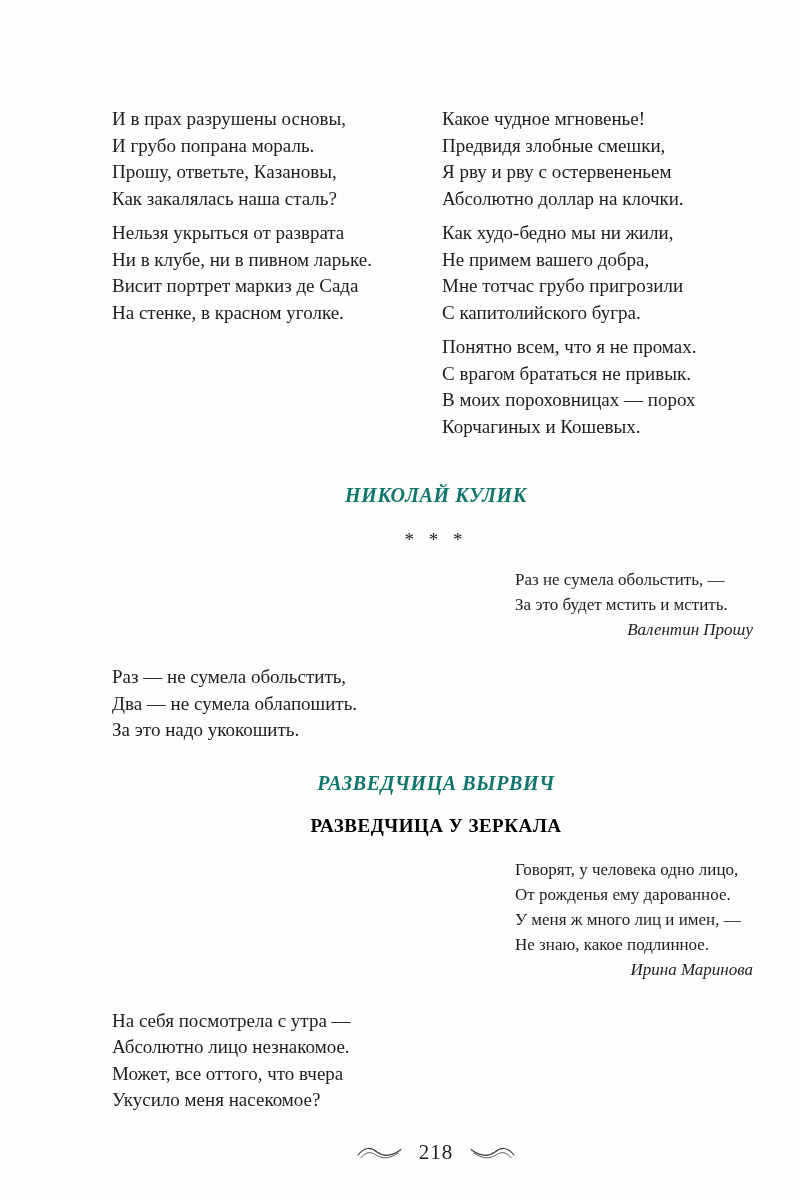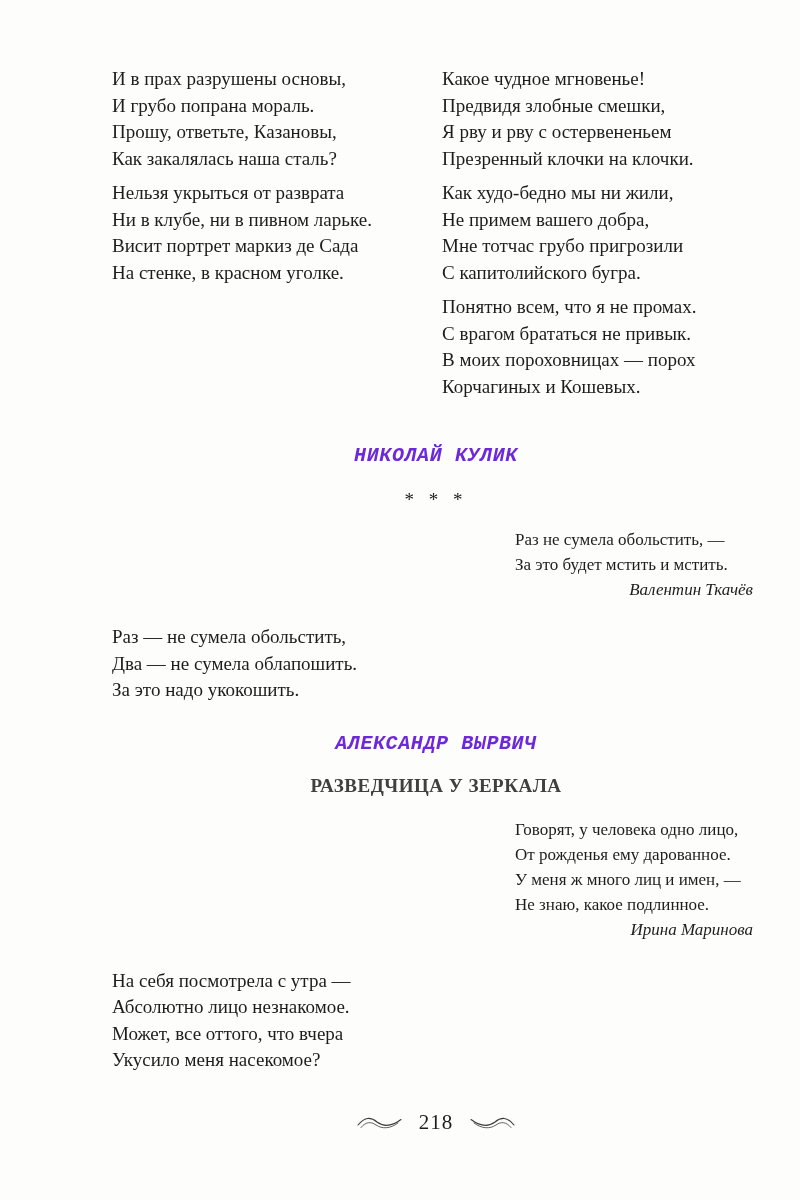--- a/index.html
+++ b/index.html
@@ -7,21 +7,21 @@
   body {
     background: #fdfdfc;
     color: #1d1d1b;
     font-family: "Liberation Serif", "DejaVu Serif", serif;
     overflow: hidden;
   }
   .page {
     position: relative;
     width: 800px;
     height: 1200px;
-    padding-top: 66px;
+    padding-top: 106px;
   }
   .content {
     margin-left: 112px;
     width: 648px;
   }
   .line {
     font-size: 19px;
     line-height: 26.5px;
     white-space: nowrap;
   }
@@ -31,37 +31,36 @@
   .col-right { flex: 1; }
   .stanza-block { margin-bottom: 8px; }
   
   .author-heading {
     margin-top: 36px;
     text-align: center;
     font-size: 20px;
     font-weight: bold;
     font-style: italic;
     letter-spacing: 0.6px;
-    color: #6d28d9;
-    font-family: Liberation Mono, monospace;
+    color: #0f766e;
   }
   .stars-heading {
     margin-top: 22px;
     text-align: center;
     font-size: 19px;
     letter-spacing: 5px;
     color: #1d1d1b;
   }
   .poem-title {
     margin-top: 20px;
     text-align: center;
     font-size: 19px;
     font-weight: bold;
     letter-spacing: 0.5px;
-    color: #404040;
+    color: #000000;
   }
   
   .epigraph {
     margin-left: 403px;
     width: 238px;
     margin-top: 16px;
   }
   .epigraph .line {
     font-size: 17px;
     line-height: 25px;
@@ -73,21 +72,21 @@
     text-align: right;
     white-space: nowrap;
   }
   
   .quatrain { margin-top: 22px; }
   .quatrain-2 { margin-top: 26px; }
   .epigraph-2 { margin-top: 20px; }
   .author-heading-2 { margin-top: 28px; }
   
   .footer {
-    margin-top: 36px;
+    margin-top: 26px;
     display: flex;
     justify-content: center;
     align-items: center;
     gap: 16px;
   }
   .page-number {
     font-size: 21px;
     color: #1d1d1b;
     letter-spacing: 1px;
   }
@@ -116,21 +115,21 @@
             <div class="line">Висит портрет маркиз де Сада</div>
             <div class="line">На стенке, в красном уголке.</div>
           </div>
       </div>
       <div class="col-right">
         <div class="stanza-block">
 
         <div class="line">Какое чудное мгновенье!</div>
             <div class="line">Предвидя злобные смешки,</div>
             <div class="line">Я рву и рву с остервененьем</div>
-            <div class="line">Презренный клочки на клочки.</div>
+            <div class="line">Абсолютно доллар на клочки.</div>
           </div>
         <div class="stanza-block">
 
         <div class="line">Как худо-бедно мы ни жили,</div>
             <div class="line">Не примем вашего добра,</div>
             <div class="line">Мне тотчас грубо пригрозили</div>
             <div class="line">С капитолийского бугра.</div>
           </div>
         <div class="stanza-block">
 
@@ -144,32 +143,32 @@
 
     <div>
       <div class="author-heading">НИКОЛАЙ КУЛИК</div>
       <div class="stars-heading">* * *</div>
       <div class="epigraph">
         <div>
 
         <div class="line">Раз не сумела обольстить, —</div>
             <div class="line">За это будет мстить и мстить.</div>
           </div>
-        <div class="attribution">Валентин Ткачёв</div>
+        <div class="attribution">Валентин Прошу</div>
       </div>
       <div class="quatrain">
 
       <div class="line">Раз — не сумела обольстить,</div>
           <div class="line">Два — не сумела облапошить.</div>
           <div class="line">За это надо укокошить.</div>
         </div>
     </div>
 
     <div>
-      <div class="author-heading author-heading-2">АЛЕКСАНДР ВЫРВИЧ</div>
+      <div class="author-heading author-heading-2">РАЗВЕДЧИЦА ВЫРВИЧ</div>
       <div class="poem-title">РАЗВЕДЧИЦА У ЗЕРКАЛА</div>
       <div class="epigraph epigraph-2">
         <div>
 
         <div class="line">Говорят, у человека одно лицо,</div>
             <div class="line">От рожденья ему дарованное.</div>
             <div class="line">У меня ж много лиц и имен, —</div>
             <div class="line">Не знаю, какое подлинное.</div>
           </div>
         <div class="attribution">Ирина Маринова</div>

